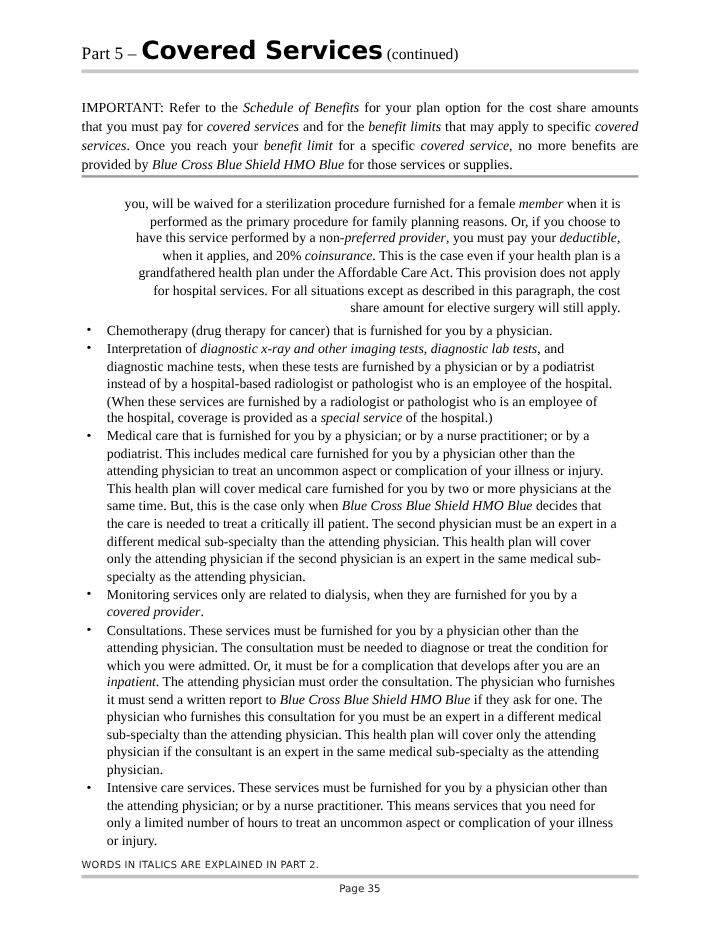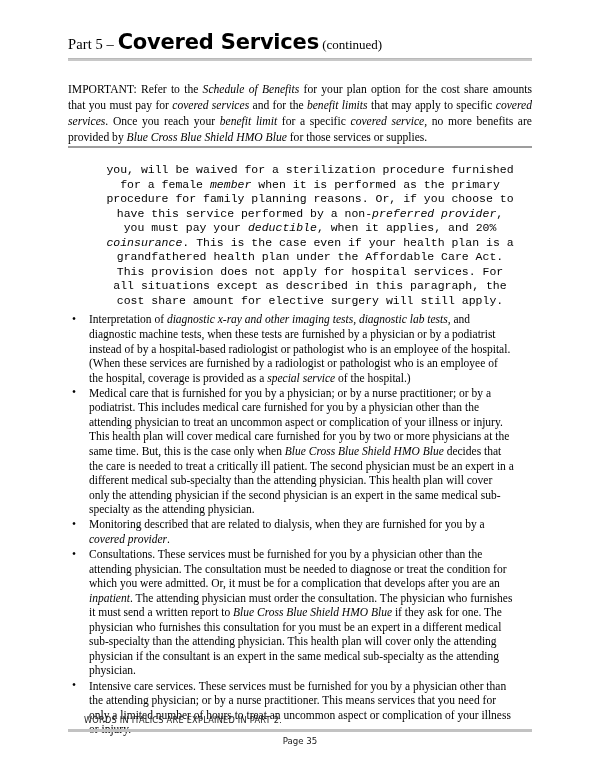--- a/index.html
+++ b/index.html
@@ -94,22 +94,21 @@
     left: 68px;
     top: 163px;
     width: 464px;
   }
 
   .intro-para {
     margin: 0 5px 4px 35px;
     width: 414px;
     font-size: 11.5px;
     line-height: 14.55px;
-    text-align: center;
-    font-family: Liberation Mono, monospace;
+    text-align: right;
   }
   .intro-para i { font-style: italic; }
 
   ul.services {
     list-style: none;
     margin: 0;
     padding: 0;
   }
   ul.services > li {
     position: relative;
@@ -128,21 +127,21 @@
     left: 1px;
     top: -0.5px;
     font-size: 11.5px;
     line-height: 14.55px;
   }
   ul.services > li i { font-style: italic; text-align: right; }
 
   
   .footer-note {
     position: absolute;
-    left: 84px;
+    left: 68px;
     top: 715px;
     font-family: "DejaVu Sans", "Liberation Sans", sans-serif;
     font-size: 8.2px;
     letter-spacing: .25px;
     color: #1a1a1a;
   }
   .rule-footer {
     position: absolute;
     left: 68px;
     top: 729px;
@@ -175,23 +174,24 @@
 
   <div class="important-block"><span>IMPORTANT: Refer to the </span><i>Schedule of Benefits</i><span> for your plan option for the cost share amounts that you must pay for </span><i>covered services</i><span> and for the </span><i>benefit limits</i><span> that may apply to specific </span><i>covered services</i><span>. Once you reach your </span><i>benefit limit</i><span> for a specific </span><i>covered service</i><span>, no more benefits are provided by </span><i>Blue Cross Blue Shield HMO Blue</i><span> for those services or supplies.</span></div>
 
   <div class="rule-mid"></div>
 
   <div class="body-area">
 
     <p class="intro-para"><span>you, will be waived for a sterilization procedure furnished for a female </span><i>member</i><span> when it is performed as the primary procedure for family planning reasons. Or, if you choose to have this service performed by a non-</span><i>preferred provider</i><span>, you must pay your </span><i>deductible</i><span>, when it applies, and 20% </span><i>coinsurance</i><span>. This is the case even if your health plan is a grandfathered health plan under the Affordable Care Act. This provision does not apply for hospital services. For all situations except as described in this paragraph, the cost share amount for elective surgery will still apply.</span></p>
 
     <ul class="services">
+      <li><span>Chemotherapy (drug therapy for cancer) that is furnished for you by a physician.</span></li>
       <li><span>Interpretation of </span><i>diagnostic x-ray and other imaging tests</i><span>, </span><i>diagnostic lab tests</i><span>, and diagnostic machine tests, when these tests are furnished by a physician or by a podiatrist instead of by a hospital-based radiologist or pathologist who is an employee of the hospital. (When these services are furnished by a radiologist or pathologist who is an employee of the hospital, coverage is provided as a </span><i>special service</i><span> of the hospital.)</span></li>
       <li><span>Medical care that is furnished for you by a physician; or by a nurse practitioner; or by a podiatrist. This includes medical care furnished for you by a physician other than the attending physician to treat an uncommon aspect or complication of your illness or injury. This health plan will cover medical care furnished for you by two or more physicians at the same time. But, this is the case only when </span><i>Blue Cross Blue Shield HMO Blue</i><span> decides that the care is needed to treat a critically ill patient. The second physician must be an expert in a different medical sub-specialty than the attending physician. This health plan will cover only the attending physician if the second physician is an expert in the same medical sub-specialty as the attending physician.</span></li>
-      <li><span>Monitoring described that are related to dialysis, when they are furnished for you by a </span><i>covered provider</i><span>.</span></li>
+      <li><span>Monitoring services only are related to dialysis, when they are furnished for you by a </span><i>covered provider</i><span>.</span></li>
       <li><span>Consultations. These services must be furnished for you by a physician other than the attending physician. The consultation must be needed to diagnose or treat the condition for which you were admitted. Or, it must be for a complication that develops after you are an </span><i>inpatient</i><span>. The attending physician must order the consultation. The physician who furnishes it must send a written report to </span><i>Blue Cross Blue Shield HMO Blue</i><span> if they ask for one. The physician who furnishes this consultation for you must be an expert in a different medical sub-specialty than the attending physician. This health plan will cover only the attending physician if the consultant is an expert in the same medical sub-specialty as the attending physician.</span></li>
       <li><span>Intensive care services. These services must be furnished for you by a physician other than the attending physician; or by a nurse practitioner. This means services that you need for only a limited number of hours to treat an uncommon aspect or complication of your illness or injury.</span></li>
     </ul>
 
   </div>
 
   <div class="footer-note">WORDS IN ITALICS ARE EXPLAINED IN PART 2.</div>
   <div class="rule-footer"></div>
   <div class="page-number">Page 35</div>
 

